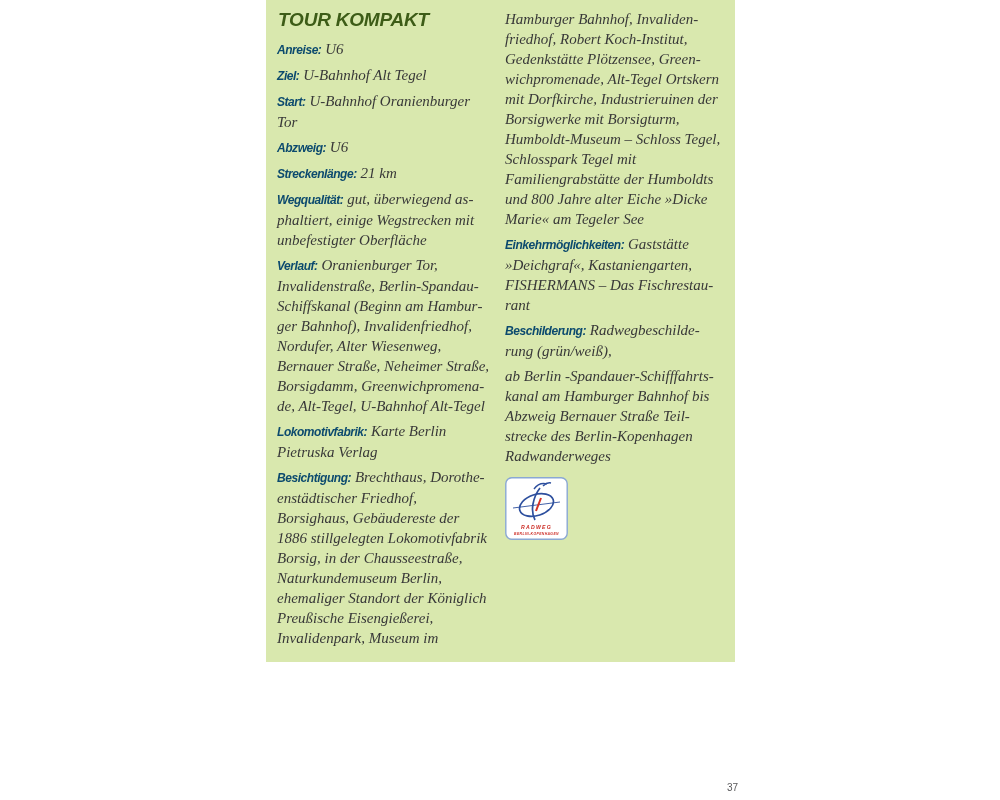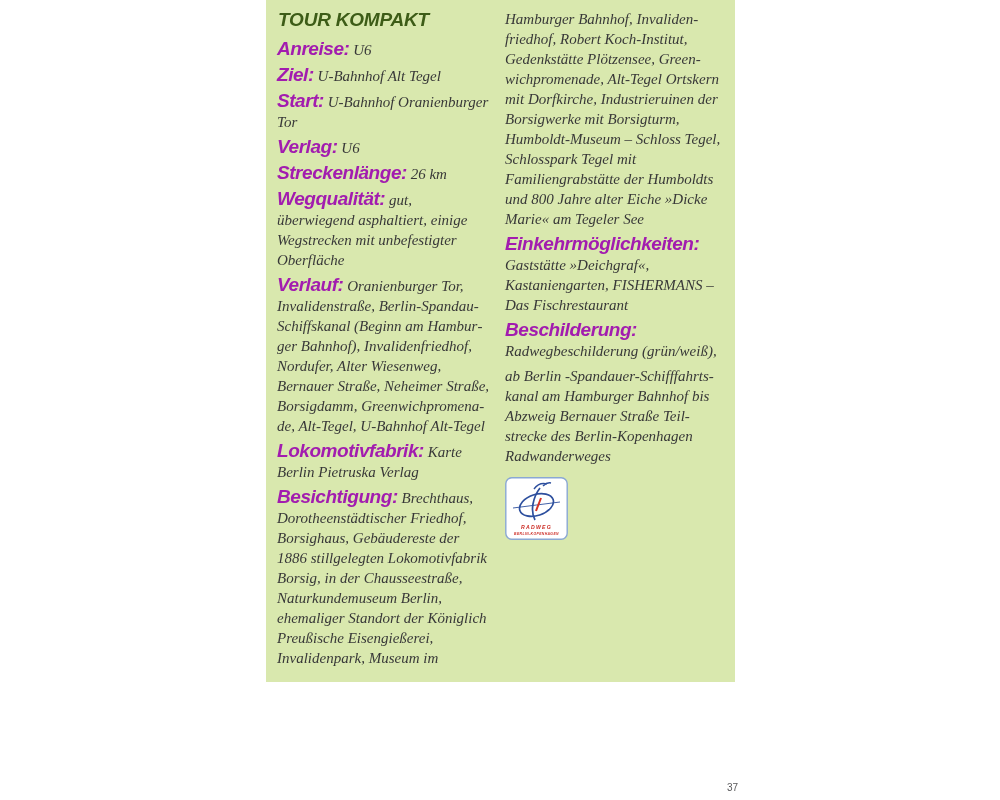--- a/index.html
+++ b/index.html
@@ -34,23 +34,23 @@
     margin-top: 5px;
     font-size: 15px; line-height: 20px;
     color: #383838;
     hyphens: manual;
     overflow-wrap: break-word;
   }
   .col-right .item:first-child { margin-top: 0; }
   .label {
     font-family: "Liberation Sans", sans-serif;
     font-weight: bold;
-    font-size: 19px;
+    font-size: 12px;
     letter-spacing: -0.45px;
-    color: #a21caf;
+    color: #0c4a6e;
   }
   .label:empty { display: none; }
   .value { font-family: "Liberation Serif", serif; }
   .logo-wrap { margin-top: 11px; }
   .logo-svg { display: block; }
   .page-number {
     position: absolute; left: 712px; top: 782px; width: 26px;
     font-family: "Liberation Sans", sans-serif;
     font-size: 10px; color: #59595b;
     text-align: right;
@@ -63,22 +63,22 @@
 
   <div class="tour-box">
     <div class="columns">
 
       <div class="col-left">
         <h2 class="box-title">TOUR KOMPAKT</h2>
 
         <p class="item"><b class="label">Anreise:</b> <span class="value">U6</span></p>
         <p class="item"><b class="label">Ziel:</b> <span class="value">U-Bahnhof Alt Tegel</span></p>
         <p class="item"><b class="label">Start:</b> <span class="value">U-Bahnhof Oranienburger Tor</span></p>
-        <p class="item"><b class="label">Verlag:</b> <span class="value">U6</span></p>
-        <p class="item"><b class="label">Streckenlänge:</b> <span class="value">26 km</span></p>
+        <p class="item"><b class="label">Abzweig:</b> <span class="value">U6</span></p>
+        <p class="item"><b class="label">Streckenlänge:</b> <span class="value">21 km</span></p>
         <p class="item"><b class="label">Wegqualität:</b> <span class="value">gut, überwiegend as­phaltiert, einige Wegstrecken mit unbefestigter Oberfläche</span></p>
         <p class="item"><b class="label">Verlauf:</b> <span class="value">Oranienburger Tor, Invalidenstraße, Berlin-Spandau-Schiffskanal (Beginn am Hambur­ger Bahnhof), Invalidenfriedhof, Nordufer, Alter Wiesenweg, Bernauer Straße, Neheimer Straße, Borsigdamm, Greenwichpromena­de, Alt-Tegel, U-Bahnhof Alt-Tegel</span></p>
         <p class="item"><b class="label">Lokomotivfabrik:</b> <span class="value">Karte Berlin Pietruska Verlag</span></p>
         <p class="item"><b class="label">Besichtigung:</b> <span class="value">Brechthaus, Dorothe­enstädtischer Friedhof, Borsighaus, Gebäudereste der 1886 stillgeleg­ten Lokomotivfabrik Borsig, in der Chausseestraße, Naturkundemu­seum Berlin, ehemaliger Standort der Königlich Preußische Eisengie­ßerei, Invalidenpark, Museum im</span></p>
       </div>
 
       <div class="col-right">
         <p class="item"> <span class="value">Hamburger Bahnhof, Invaliden­friedhof, Robert Koch-Institut, Gedenkstätte Plötzensee, Green­wichpromenade, Alt-Tegel Ortskern mit Dorfkirche, Indus­trieruinen der Borsigwerke mit Borsigturm, Humboldt-Museum – Schloss Tegel, Schlosspark Tegel mit Familiengrabstätte der Hum­boldts und 800 Jahre alter Eiche »Dicke Marie« am Tegeler See</span></p>
         <p class="item"><b class="label">Einkehrmöglichkeiten:</b> <span class="value">Gaststätte »Deichgraf«, Kastaniengarten, FISHERMANS – Das Fischrestau­rant</span></p>
         <p class="item"><b class="label">Beschilderung:</b> <span class="value">Radwegbeschilde­rung (grün/weiß),</span></p>

